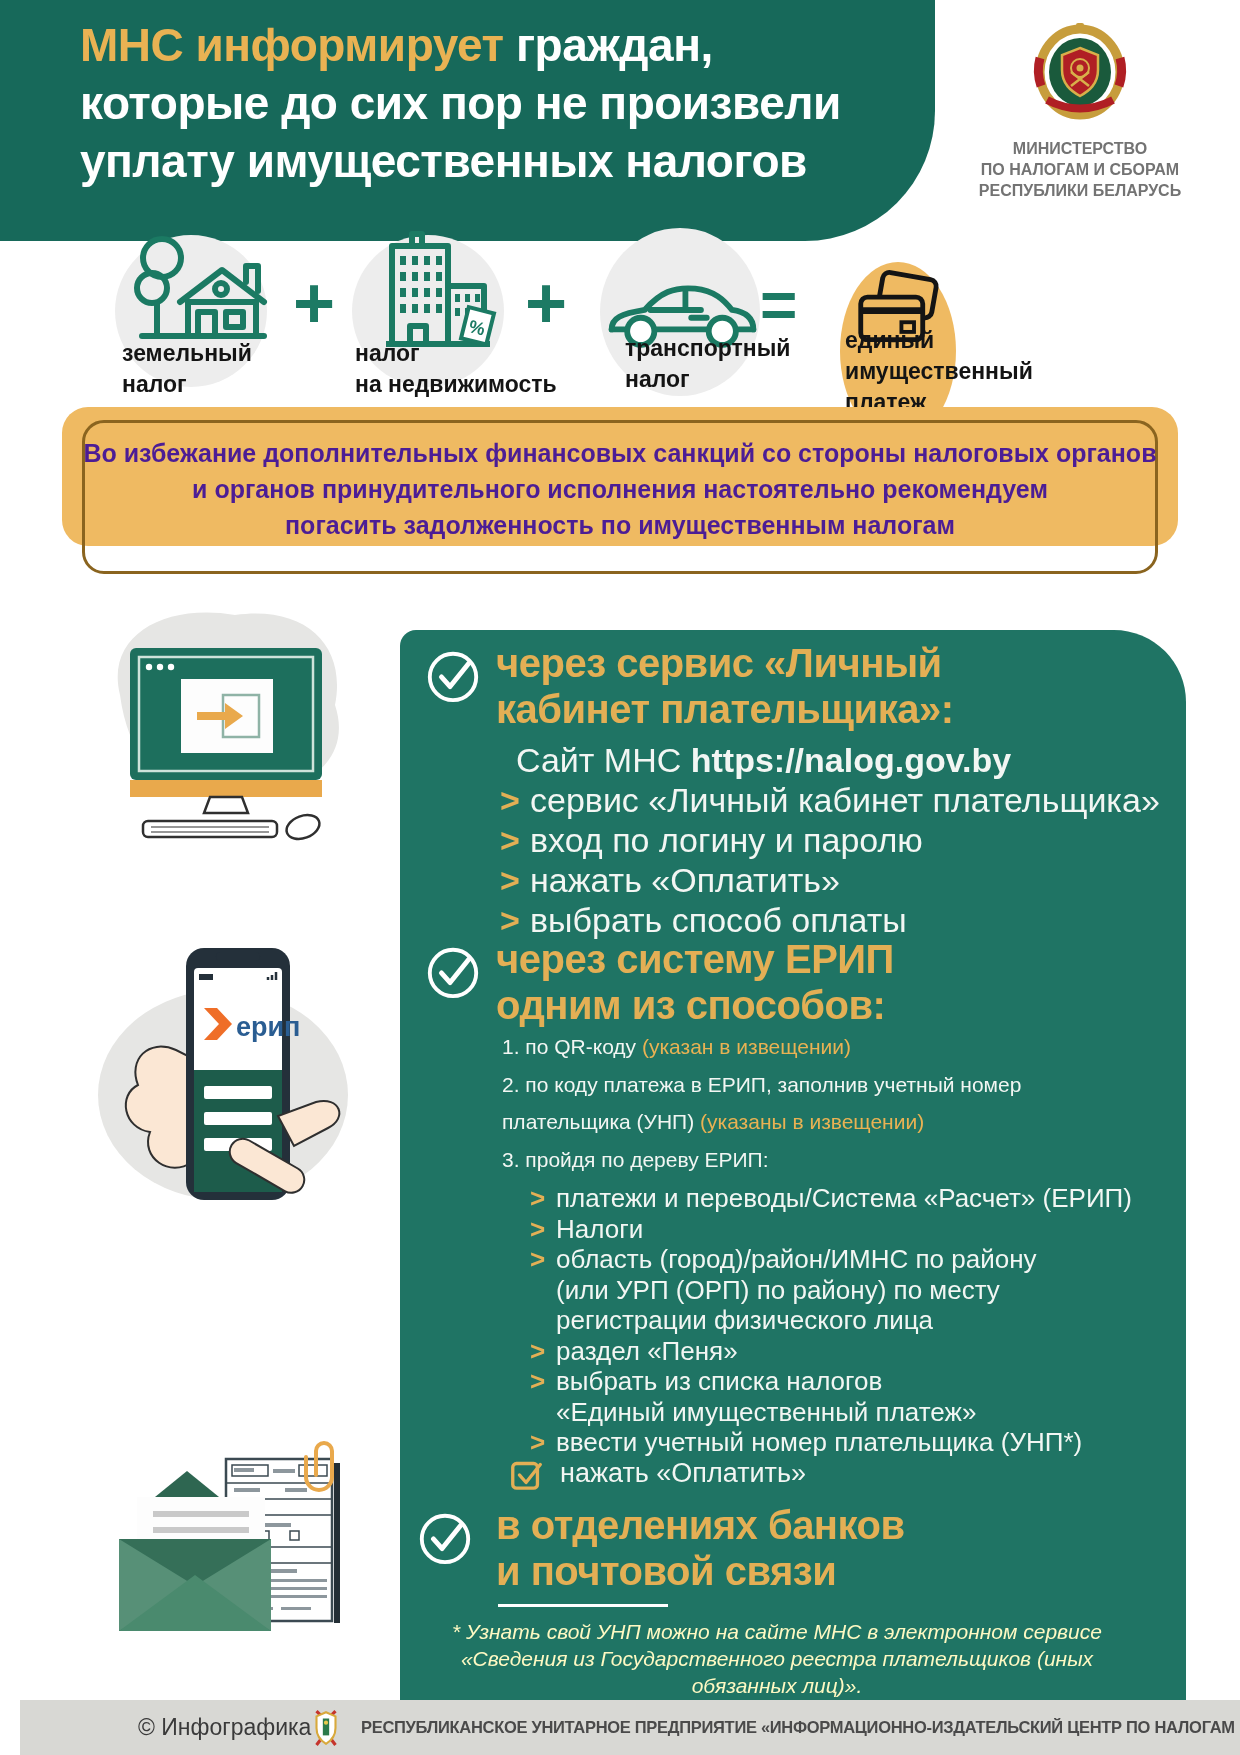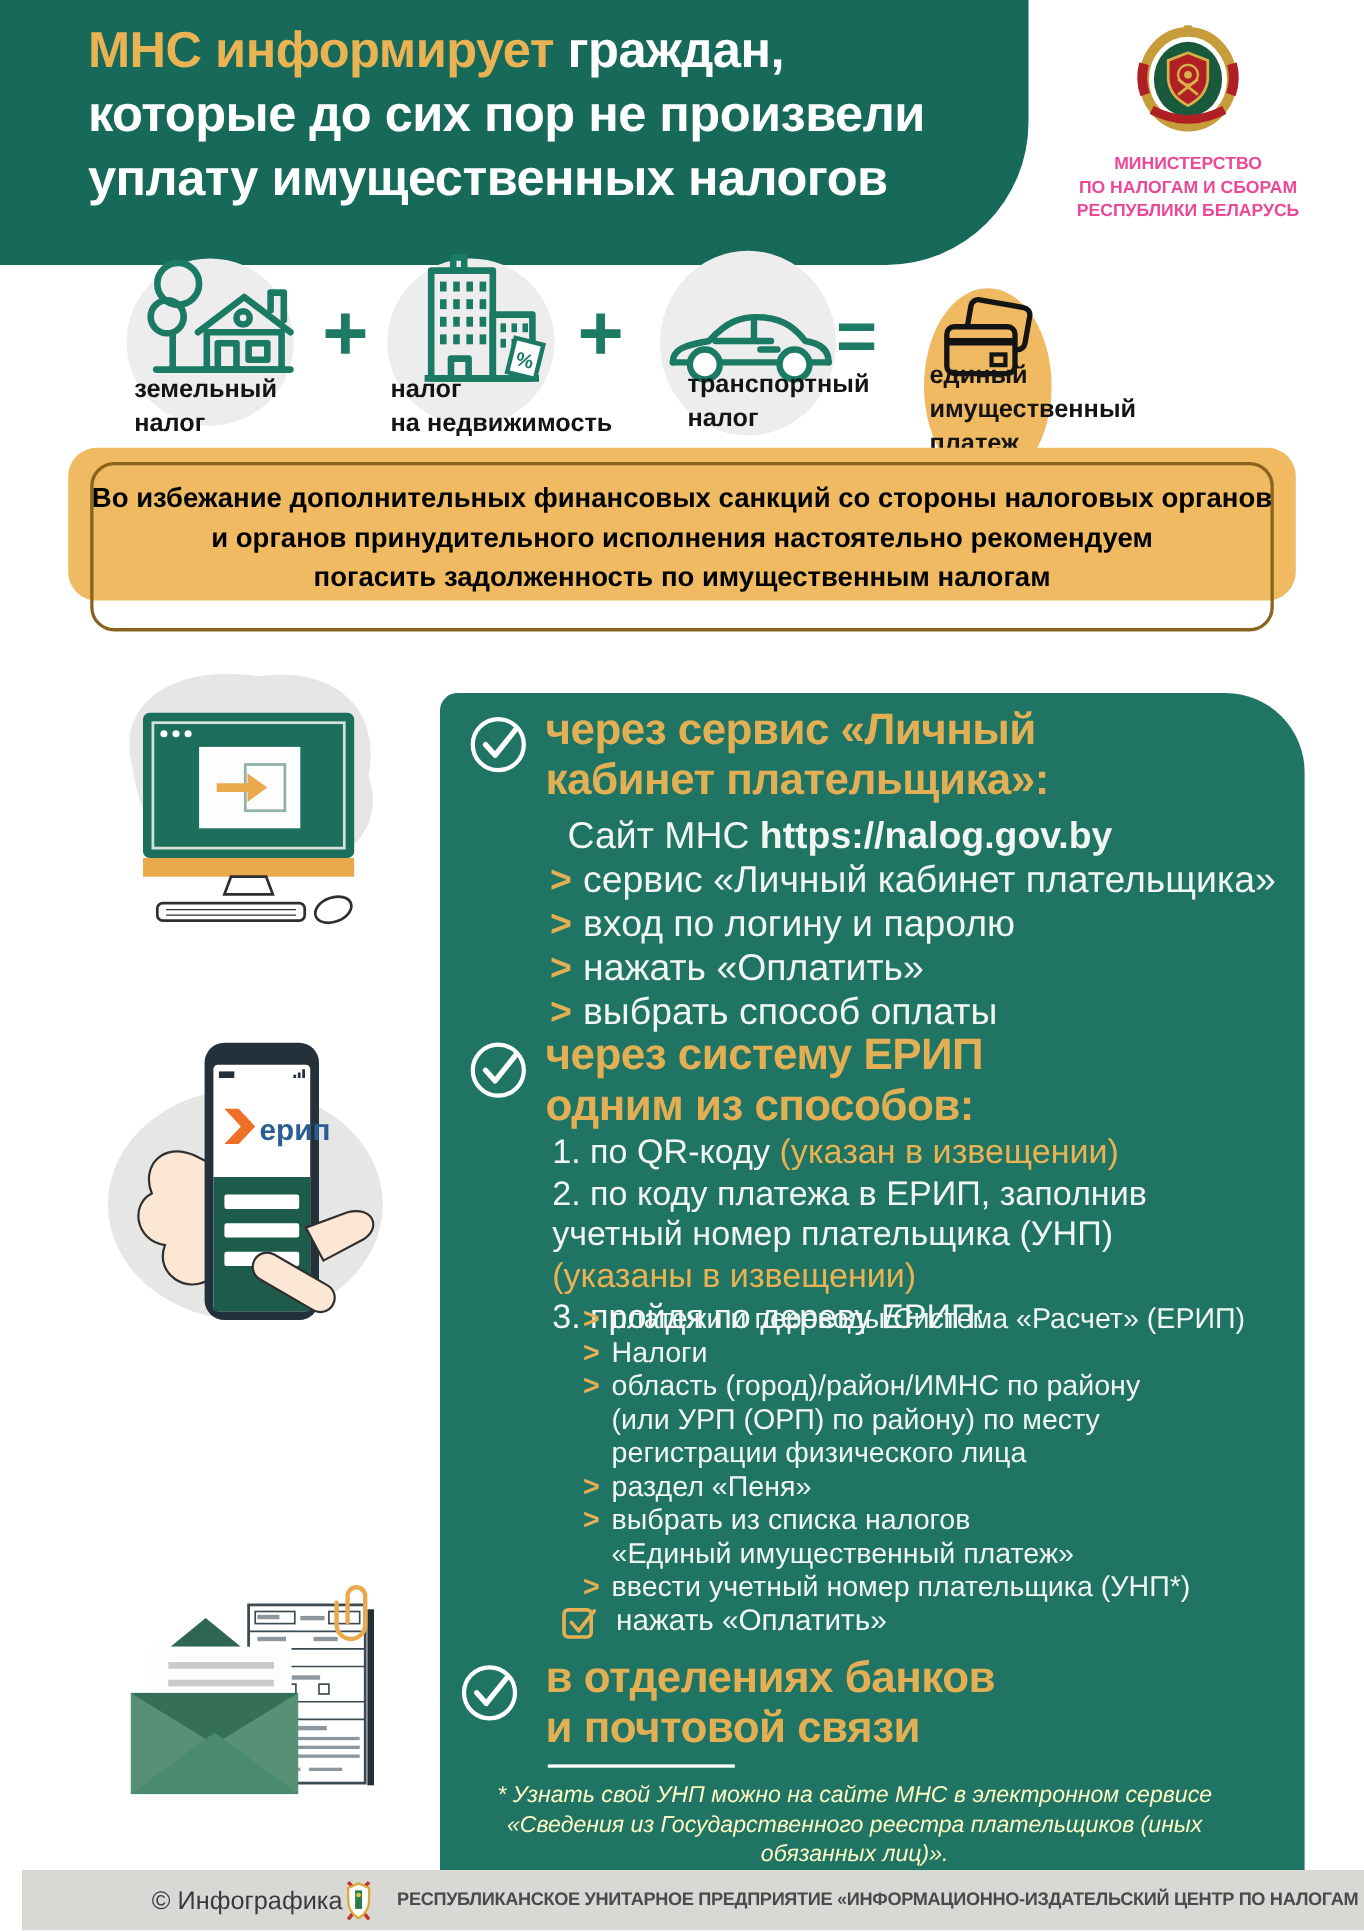--- a/index.html
+++ b/index.html
@@ -8,21 +8,21 @@
   .abs{position:absolute;}
 
   
   .header-block{position:absolute;left:0;top:0;width:935px;height:241px;
     background:#17695A;border-bottom-right-radius:130px;}
   .title{position:absolute;left:80px;top:16px;font-size:46px;font-weight:bold;color:#ffffff;
     line-height:58px;letter-spacing:-0.5px;white-space:nowrap;}
   .title .gold{color:#E9B253;}
 
   .ministry{position:absolute;left:965px;top:20px;width:230px;text-align:center;}
-  .ministry-text{margin-top:4px;color:#ec4899;font-weight:bold;font-size:16px;line-height:21px;}
+  .ministry-text{margin-top:4px;color:#737373;font-weight:bold;font-size:16px;line-height:21px;}
 
   
   .circle{position:absolute;border-radius:50%;background:#EDEDED;}
   .c1{left:115px;top:235px;width:152px;height:152px;}
   .c2{left:352px;top:235px;width:152px;height:152px;}
   .c3{left:600px;top:228px;width:160px;height:168px;}
   .c4{left:840px;top:262px;width:116px;height:178px;background:#EFBA62;}
   .op{position:absolute;color:#1D7A64;font-weight:bold;}
   .plus1{left:293px;top:262px;font-size:72px;}
   .plus2{left:525px;top:262px;font-size:72px;}
@@ -32,42 +32,42 @@
   .l2{left:355px;top:338px;}
   .l3{left:625px;top:333px;}
   .l4{left:845px;top:325px;}
 
   
   .warn{position:absolute;left:62px;top:407px;width:1116px;height:139px;
     background:#EFBA62;border-radius:26px;}
   .warn-outline{position:absolute;left:20px;top:13px;right:20px;height:148px;
     border:3px solid #8A641F;border-radius:22px;}
   .warn-text{position:absolute;left:0;right:0;top:28px;text-align:center;
-    font-weight:bold;font-size:25px;line-height:36px;color:#000000;}
+    font-weight:bold;font-size:25px;line-height:36px;color:#4c1d95;}
 
   
   .panel{position:absolute;left:400px;top:630px;width:786px;height:1070px;
     background:#1F7464;border-top-right-radius:72px;border-top-left-radius:16px;}
   .sec-heading{position:absolute;font-size:40px;font-weight:bold;color:#E3AF55;
     line-height:46px;letter-spacing:-0.5px;white-space:nowrap;}
   .sec-heading span{display:block;}
   .check-icon{position:absolute;width:58px;height:58px;}
   .body-text{color:#F2F6F3;}
 
   .s1-head{left:96px;top:10px;}
   .s1-icon{left:24px;top:16px;}
   .s1-body{position:absolute;left:100px;top:110px;font-size:34px;}
   .site-line{padding-left:16px;height:40px;line-height:40px;}
   .site-url{font-weight:bold;}
   .b-item{display:flex;line-height:40px;}
   .chev{color:#E3AF55;font-weight:bold;width:30px;flex:none;}
 
   .s2-icon{left:24px;top:312px;}
   .s2-head{left:96px;top:306px;}
-  .steps{position:absolute;left:102px;top:398px;width:606px;font-size:31px;line-height:37.5px;}
+  .steps{position:absolute;left:102px;top:398px;width:606px;font-size:21px;line-height:37.5px;}
   .step-note{color:#E9B253;}
 
   .tree{position:absolute;left:130px;top:553px;font-size:26px;line-height:30.5px;}
   .t-row{display:flex;}
   .t-chev{color:#E3AF55;font-weight:bold;width:26px;flex:none;}
   .t-text span{display:block;}
 
   .final-row{position:absolute;left:108px;top:824px;display:flex;align-items:center;font-size:27px;}
   .final-row svg{margin-right:14px;}
 

